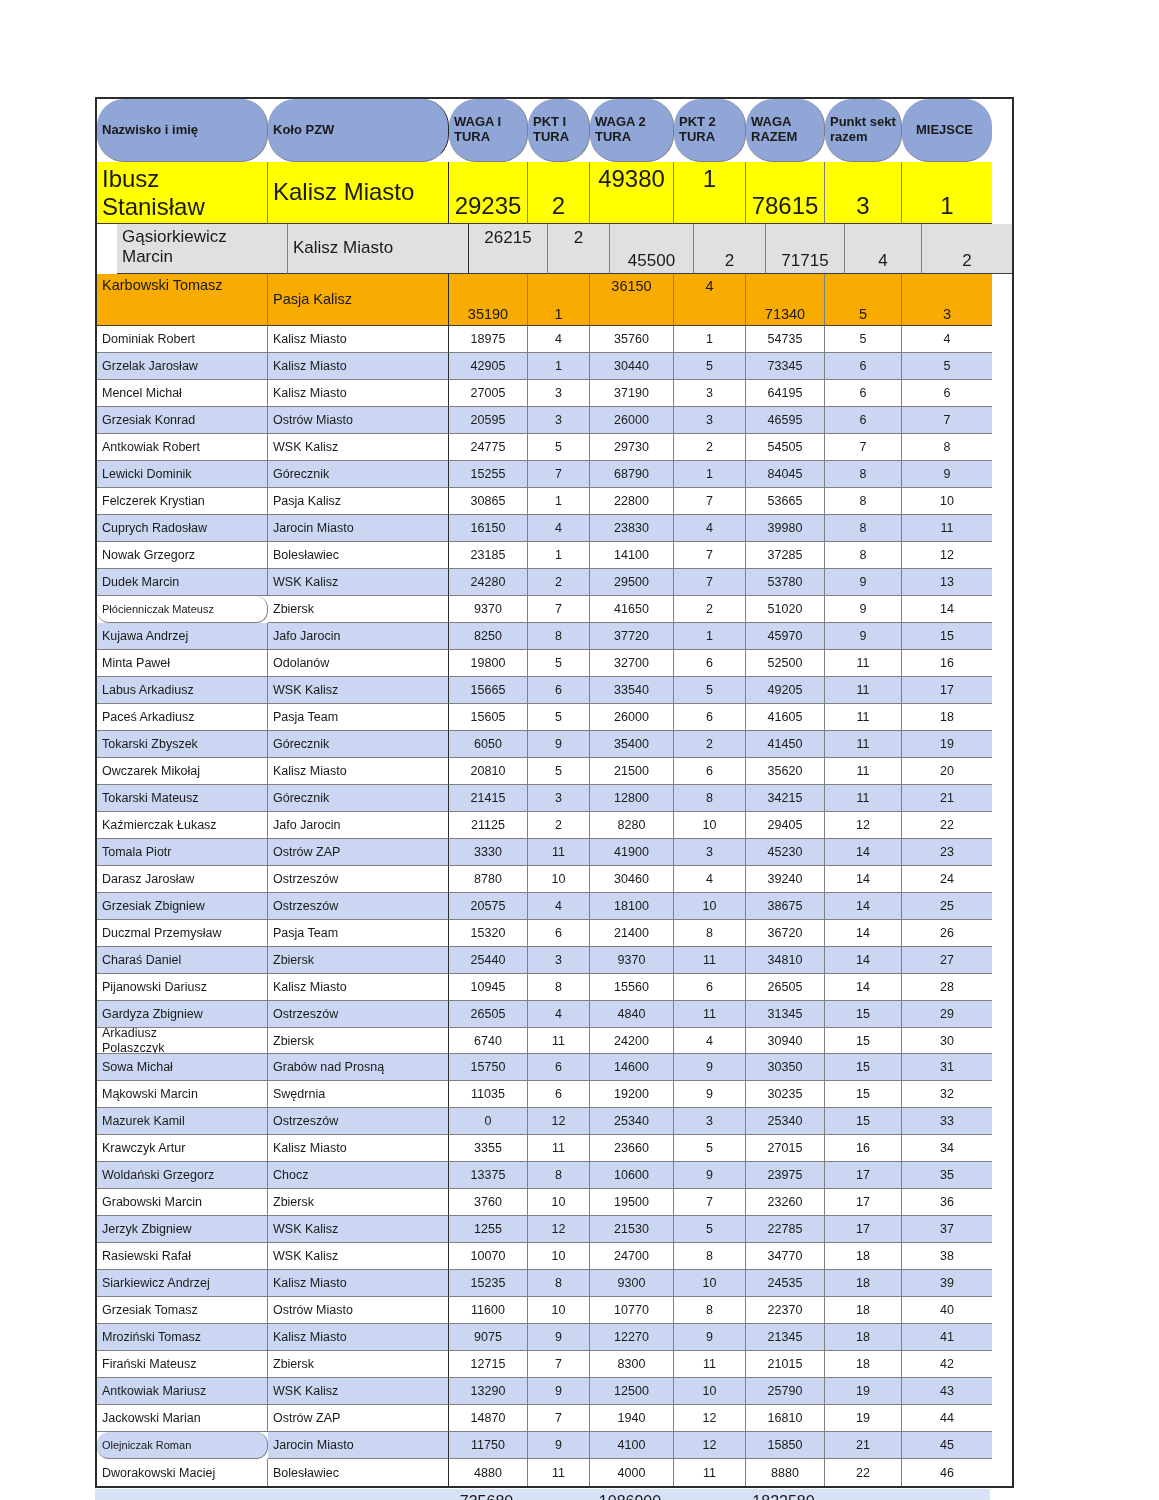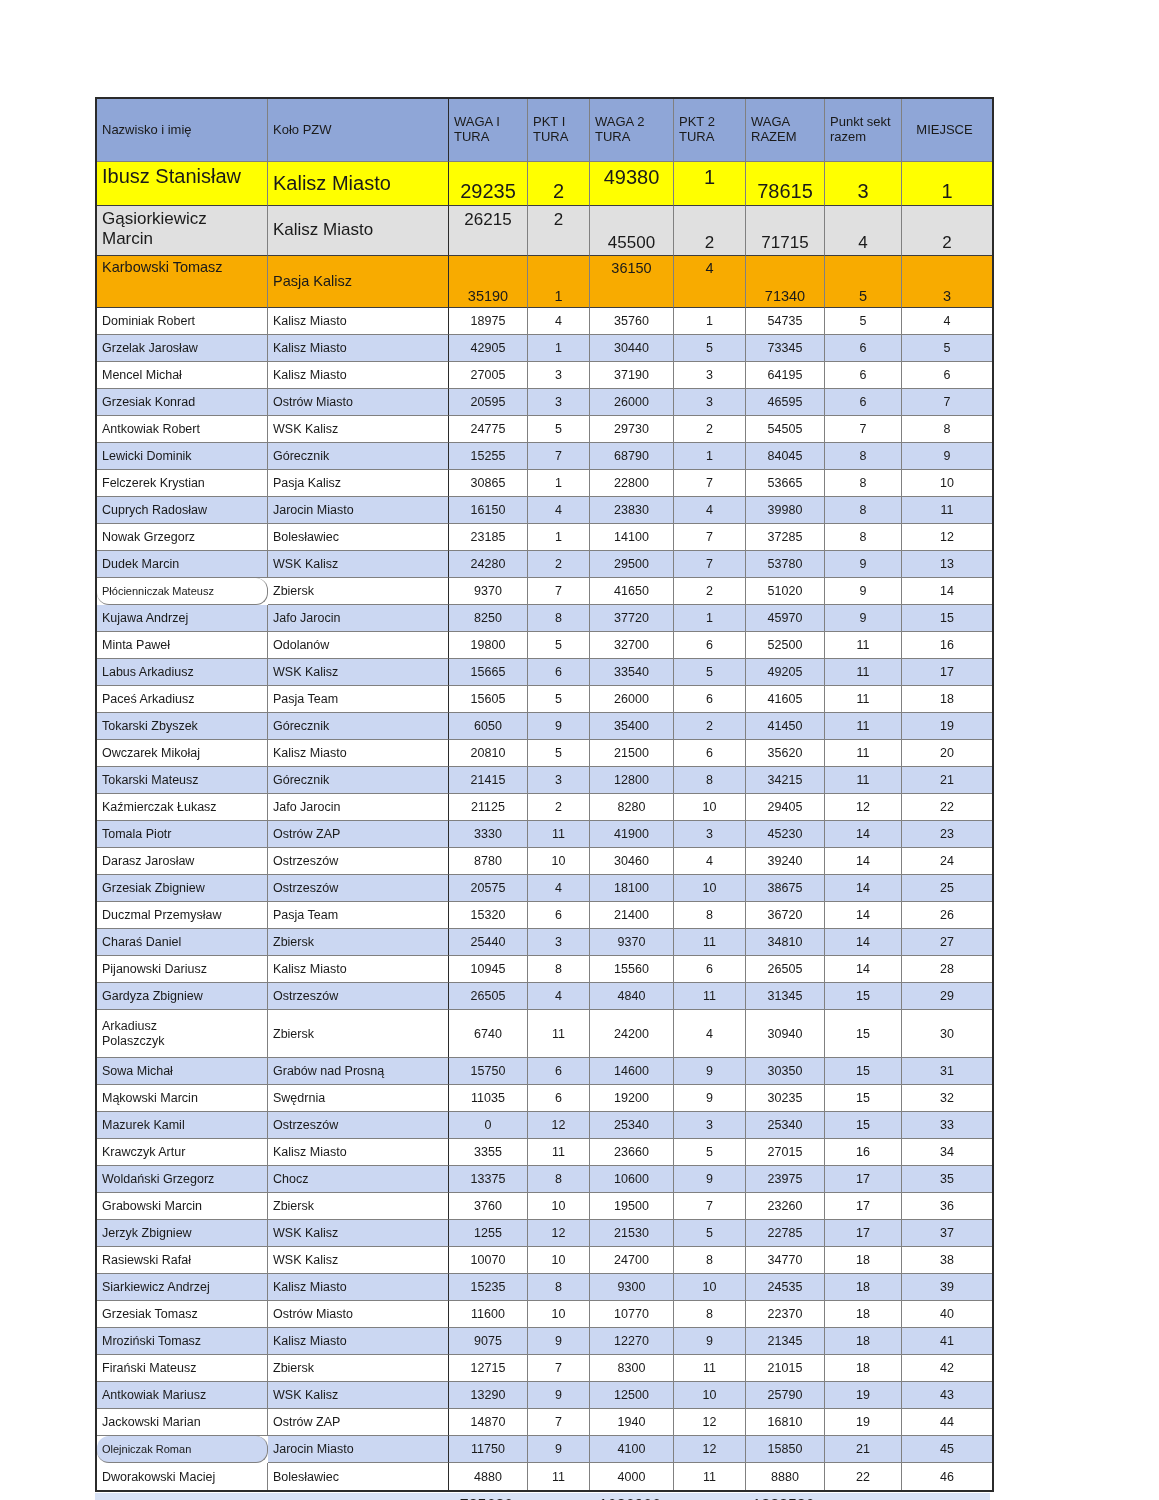--- a/index.html
+++ b/index.html
@@ -16,41 +16,41 @@
     box-sizing:border-box;overflow:hidden;
     border-right:1px solid var(--grid,#808080);
     border-bottom:1px solid var(--grid,#808080);
     display:flex;align-items:center;line-height:1.12;
   }
   .cell.c8{border-right:none;}
   .cell.c1{border-right:1.6px solid var(--outer,#2b2b2b);}
   .row:last-child .cell{border-bottom:none;}
   
   .row.header{height:63px;}
-  .header .cell{background:var(--header-bg,#8fa6d7);font-weight:normal;font-size:13px;padding:2px 5px;justify-content:flex-start;}
+  .header .cell{background:var(--header-bg,#8fa6d7);font-weight:bold;font-size:13px;padding:2px 5px;justify-content:flex-start;border-radius:27px;}
   .header .cell.c8{justify-content:center;padding-left:0;}
   
   .r{height:27px;font-size:12.5px;}
   .txt{padding:1px 5px;justify-content:flex-start;text-align:left;}
   .num{justify-content:center;text-align:center;padding:0 2px;}
   .row.plain .cell{background:var(--plain-bg,#ffffff);}
   .row.alt .cell{background:var(--alt-bg,#cbd7f2);}
   .row.hl-gold .cell{background:var(--gold-bg,#ffff00);}
   .row.hl-silver .cell{background:var(--silver-bg,#e0e0e0);}
   .row.hl-bronze .cell{background:var(--bronze-bg,#f8ab00);}
   
   .top .cell{border-bottom:1.5px solid #3d3d3d;}
   .top .txt{align-items:flex-start;padding-top:3px;line-height:1.18;}
   .top .cell.c1{align-items:center;padding-top:1px;}
-  .top0{height:44px;font-size:20px;}
-  .top1{height:50px;font-size:17px;}
+  .top0{height:62px;font-size:24px;}
+  .top1{height:50px;font-size:17px;padding-left:20px;}
   .top2{height:52px;font-size:14.5px;}
   .vt{align-items:flex-start;padding-top:4px;}
   .vb{align-items:flex-end;padding-bottom:3px;}
-  .tall{height:48px;}
+  .tall{height:26px;}
   .tall .c0{white-space:pre-line;line-height:1.15;}
   .c0.small{font-size:11px;border-radius:12px;}
   
   .row.totals{height:26px;margin-top:1px;}
   .totals .cell{background:var(--totals-bg,#d8e2f6);border:none;font-size:16px;}
 </style>
 </head>
 <body style="--header-bg: #8FA6D7; --alt-bg: #CBD7F2; --plain-bg: #FFFFFF; --gold-bg: #FFFF00; --silver-bg: #E0E0E0; --bronze-bg: #F8AB00; --totals-bg: #D8E2F6; --grid: #808080; --outer: #2B2B2B; --text: #1A1A1A; --page-bg: #ffffff;">
 
 <div class="sheet">

